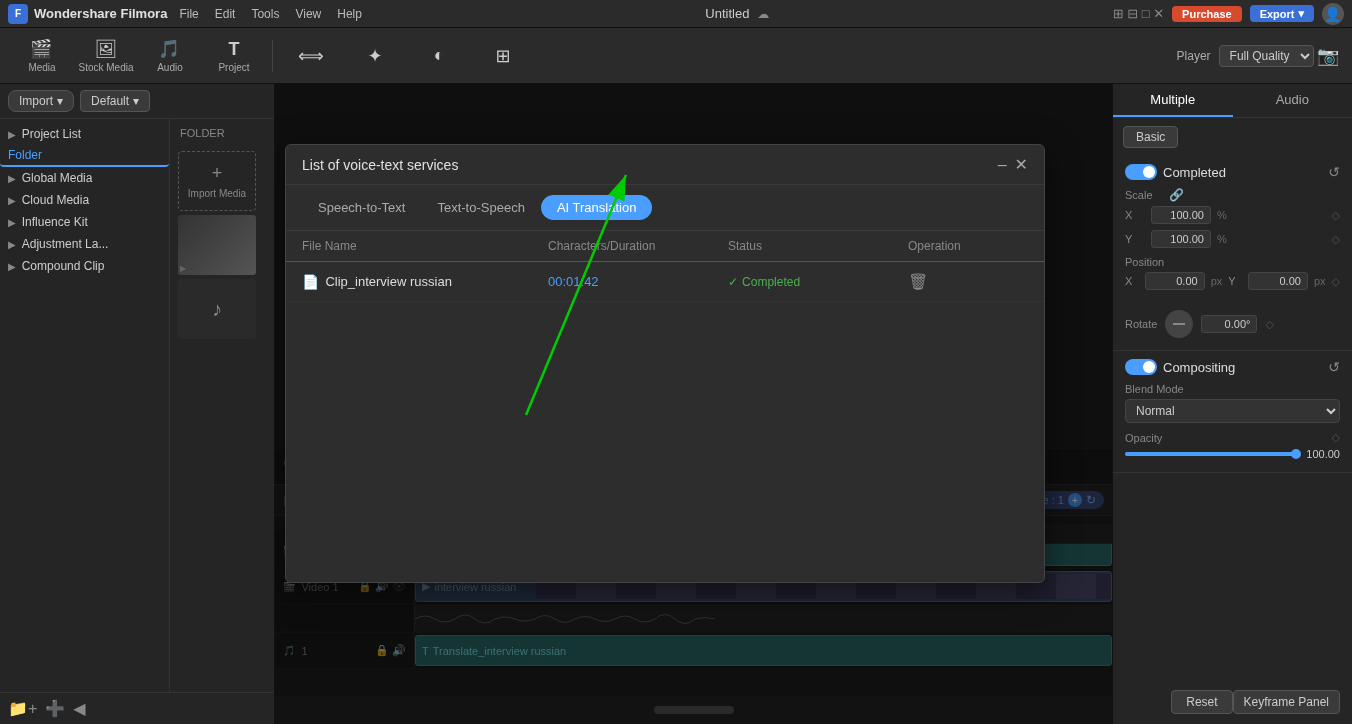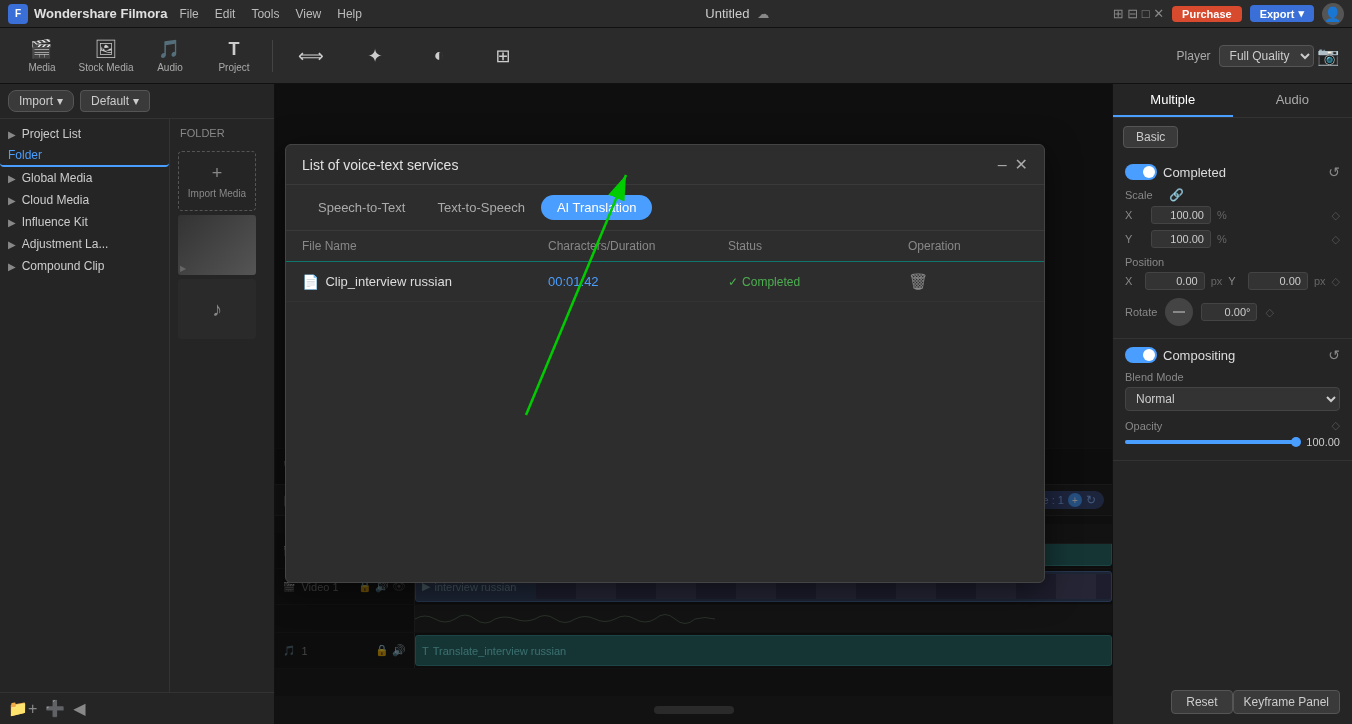--- a/index.html
+++ b/index.html
@@ -447,21 +447,21 @@
           <span style="font-size:11px;color:#555;margin-left:auto;">◇</span>
         </div>
         <div class="prop-row">
           <span class="prop-label">Y</span>
           <input class="prop-input" type="text" value="100.00" style="">
           <span class="prop-unit">%</span>
           <span style="font-size:11px;color:#555;margin-left:auto;">◇</span>
         </div>
       </div>
 
-      <div style="margin-bottom:8px;">
+      <div style="margin-bottom:20px;">
         <div style="display:flex;align-items:center;gap:4px;margin-bottom:4px;">
           <span style="font-size:11px;color:#888;">Position</span>
         </div>
         <div style="display:flex;align-items:center;gap:6px;">
           <span class="prop-label">X</span>
           <input class="prop-input" type="text" value="0.00" style="">
           <span class="prop-unit">px</span>
           <span class="prop-label">Y</span>
           <input class="prop-input" type="text" value="0.00" style="">
           <span class="prop-unit">px</span>

